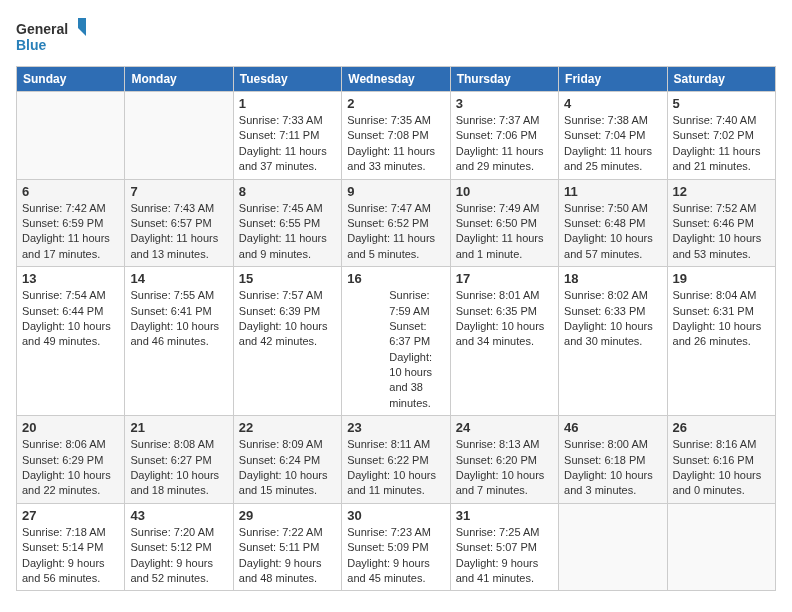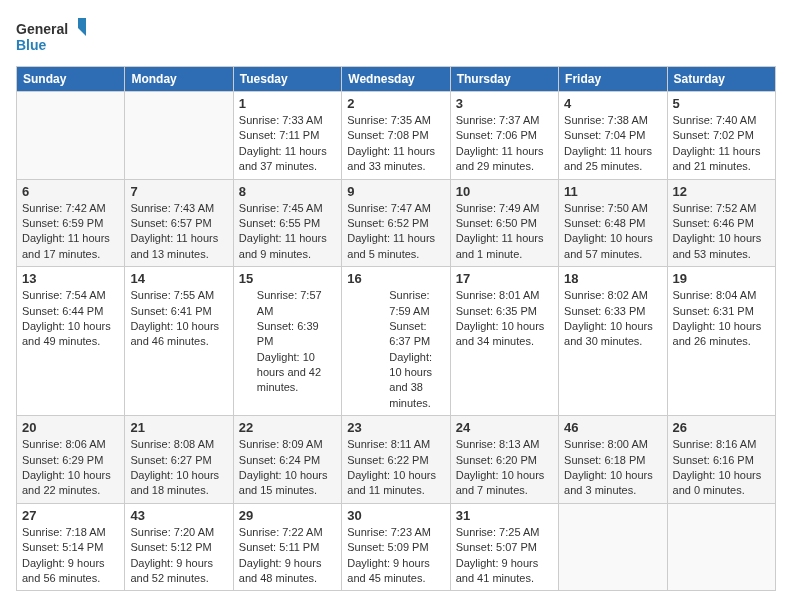--- a/index.html
+++ b/index.html
@@ -193,21 +193,21 @@
 Daylight: 10 hours and 49 minutes.</div>
         </td>
         <td>
           <span class="day-num">14</span>
           <div class="day-info" style="white-space: pre-line;">Sunrise: 7:55 AM
 Sunset: 6:41 PM
 Daylight: 10 hours and 46 minutes.</div>
         </td>
         <td>
           <span class="day-num">15</span>
-          <div class="day-info" style="white-space: pre-line; margin-left: 18px;">Sunrise: 7:57 AM
+          <div class="day-info" style="white-space: pre-line;">Sunrise: 7:57 AM
 Sunset: 6:39 PM
 Daylight: 10 hours and 42 minutes.</div>
         </td>
         <td>
           <span class="day-num">16</span>
           <div class="day-info" style="white-space: pre-line; margin-left: 42px;">Sunrise: 7:59 AM
 Sunset: 6:37 PM
 Daylight: 10 hours and 38 minutes.</div>
         </td>
         <td>

